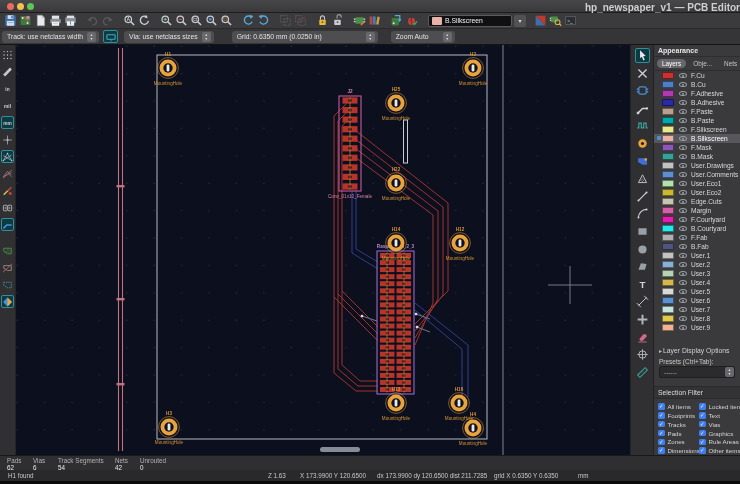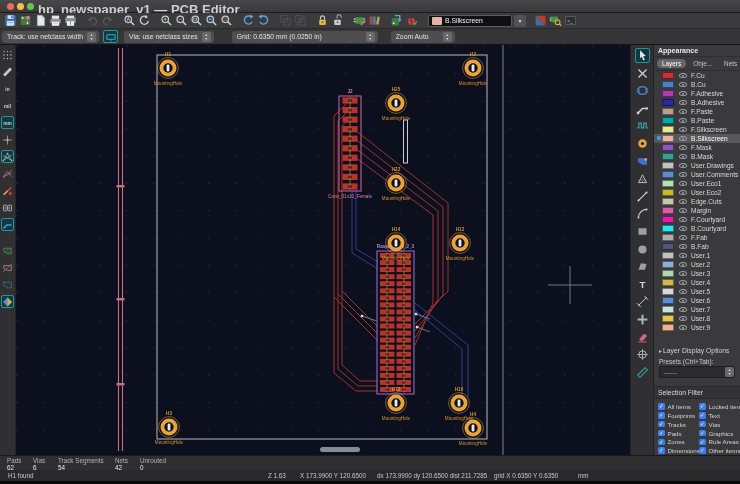--- a/index.html
+++ b/index.html
@@ -4,21 +4,21 @@
 <style>
   html,body{margin:0;padding:0;background:#1a1a1a;}
   *{box-sizing:border-box;font-family:"Liberation Sans",sans-serif;}
   .window{position:relative;width:740px;height:484px;background:#2d2d2f;overflow:hidden;}
 
   
   .titlebar{position:absolute;left:0;top:0;width:740px;height:13px;background:linear-gradient(#48484a,#39393b);border-bottom:1px solid #1c1c1c;}
   .traffic{position:absolute;left:7px;top:3px;display:flex;gap:3px;}
   .tl{width:7px;height:7px;border-radius:50%;}
   .tl.red{background:#ec6a5e;}.tl.yel{background:#f5bf4f;}.tl.grn{background:#61c554;}
-  .wtitle{position:absolute;left:0;right:0;top:2px;text-align:left;font-size:13px;font-weight:bold;color:#cfcfcf;padding-left:38px;}
+  .wtitle{position:absolute;left:0;right:0;top:2px;text-align:right;font-size:10px;font-weight:bold;color:#cfcfcf;padding-left:38px;}
 
   
   .tb-main{position:absolute;left:0;top:13px;width:740px;height:16px;background:#3b3b3d;border-bottom:1px solid #2a2a2c;display:flex;align-items:center;padding-left:3px;}
   .tbi{width:15px;height:15px;display:inline-flex;align-items:center;justify-content:center;flex:0 0 auto;}
   .tbi svg{width:13px;height:13px;}
   .tbi.dis{opacity:.32;}
   .sep{width:7px;flex:0 0 auto;}
   .layer-field{height:12px;min-width:84px;background:#101012;border:1px solid #5a5a5c;border-radius:2px;display:inline-flex;align-items:center;gap:3px;padding:0 3px;margin-left:2px;}
   .lsw{width:10px;height:8px;border-radius:1px;display:inline-block;}
   .lsl{font-size:6.8px;color:#f0f0f0;white-space:nowrap;}

